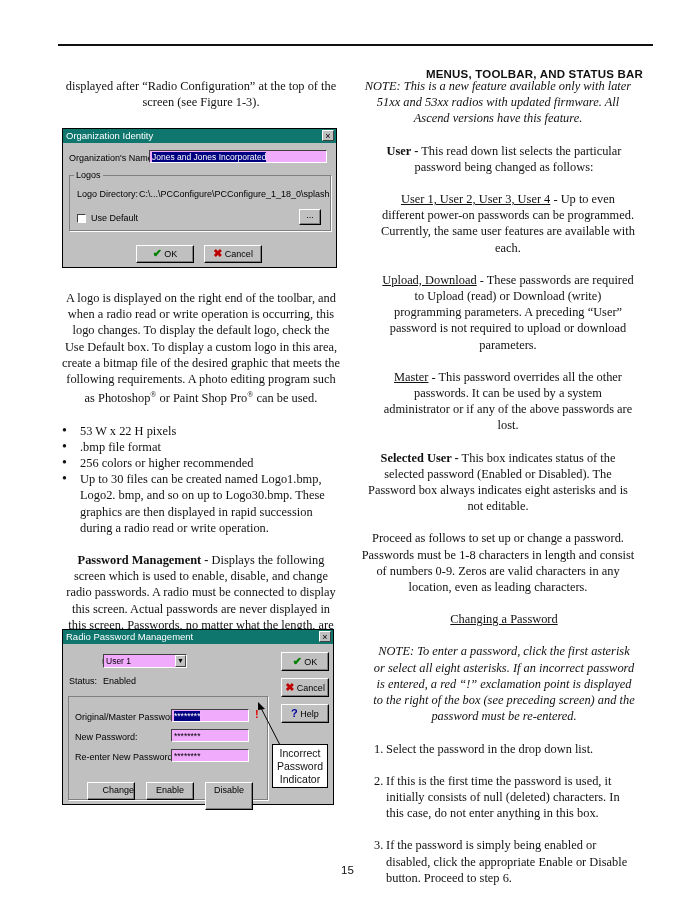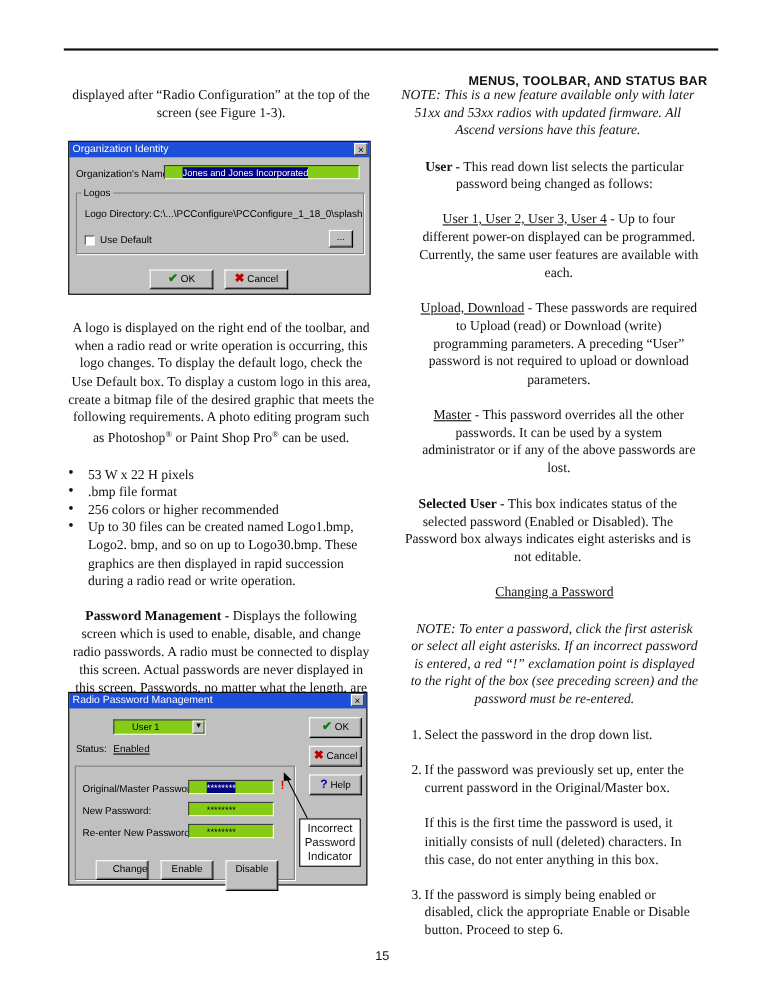--- a/index.html
+++ b/index.html
@@ -19,23 +19,23 @@
   ul.bullets { list-style: none; margin: 0 0 16px 0; padding: 0; }
   ul.bullets li { position: relative; padding-left: 18px; }
   ul.bullets li::before { content: "\2022"; position: absolute; left: 0; top: 0; font-size: 14px; }
   ol.steps { list-style: none; margin: 0; padding: 0; }
   ol.steps li { position: relative; padding-left: 26px; margin-bottom: 16px; }
   ol.steps li .num { position: absolute; left: 14px; }
   sup { font-size: 8px; }
 
   
   .dlg { position: absolute; background: #c0c0c0; border: 1px solid #000; font-family: "Liberation Sans", sans-serif; font-size: 9px; color: #000; }
-  .dlg .titlebar { height: 14px; background: #1d4ed8; color: #fff; font-size: 9.5px; padding: 1px 3px; position: relative; font-weight: normal; }
+  .dlg .titlebar { height: 14px; background: #0f766e; color: #fff; font-size: 9.5px; padding: 1px 3px; position: relative; font-weight: normal; }
   .dlg .titlebar .close { position: absolute; right: 2px; top: 1px; width: 12px; height: 11px; background: #c0c0c0; color: #000; font-size: 9px; line-height: 10px; text-align: center; border: 1px solid; border-color: #fff #404040 #404040 #fff; }
-  .field { position: absolute; background: #84cc16; border: 1px solid; border-color: #404040 #fff #fff #404040; font-size: 8.5px; padding: 1px 16px; white-space: nowrap; overflow: hidden; }
+  .field { position: absolute; background: #f0abfc; border: 1px solid; border-color: #404040 #fff #fff #404040; font-size: 8.5px; padding: 1px 2px; white-space: nowrap; overflow: hidden; }
   .btn { position: absolute; background: #c0c0c0; border: 1px solid; border-color: #fff #000 #000 #fff; box-shadow: inset -1px -1px 0 #808080; font-size: 9px; text-align: center; }
   .lbl { position: absolute; white-space: nowrap; }
   .group { position: absolute; border: 1px solid #808080; box-shadow: 1px 1px 0 #fff; }
   .chk { position: absolute; width: 9px; height: 9px; background: #fff; border: 1px solid; border-color: #404040 #fff #fff #404040; }
   .ok-check { color: #008000; font-weight: bold; font-size: 11px; }
   .x-icon { color: #c00000; font-weight: bold; font-size: 11px; }
   .q-icon { color: #0000a0; font-weight: bold; font-size: 11px; }
   .page-number { position: absolute; left: 0; width: 695px; top: 864px; text-align: center; font-family: "Liberation Sans", sans-serif; font-size: 11.5px; }
 </style>
 </head>
@@ -89,21 +89,21 @@
   <div class="titlebar">
     <span>Radio Password Management</span>
     <span class="close">×</span>
   </div>
   <span class="lbl" style="left:6px; top:27px;padding-left:33px;">User:</span>
   <div class="field" style="left:40px; top:24px; width:84px; height:14px;">
     <span>User 1</span>
     <span style="position:absolute; right:0; top:0; width:11px; height:12px; background:#c0c0c0; border:1px solid; border-color:#fff #404040 #404040 #fff; font-size:7px; text-align:center; line-height:10px;">▼</span>
   </div>
   <span class="lbl" style="left:6px; top:46px;">Status:</span>
-  <span class="lbl" style="left:40px; top:46px;text-decoration:underline;">Enabled</span>
+  <span class="lbl" style="left:40px; top:46px;">Enabled</span>
   <div class="btn" style="left:218px; top:22px; width:48px; height:19px; line-height:16px;">
     <span class="ok-check">✔</span>
     <span>OK</span>
   </div>
   <div class="btn" style="left:218px; top:48px; width:48px; height:19px; line-height:16px;">
     <span class="x-icon">✖</span>
     <span>Cancel</span>
   </div>
   <div class="btn" style="left:218px; top:74px; width:48px; height:19px; line-height:16px;">
     <span class="q-icon">?</span>
@@ -132,27 +132,28 @@
   <line x1="25" y1="45" x2="6" y2="8" stroke="#000" stroke-width="1"></line>
   <polygon points="3,2 10,9 3,10" fill="#000"></polygon>
 </svg>
 <div style="position:absolute; left:272px; top:744px; width:56px; height:44px; background:#fff; border:1px solid #000; font-family:'Liberation Sans', sans-serif; font-size:10.5px; line-height:13px; text-align:center; padding-top:2px;">
   <span>Incorrect Password Indicator</span>
 </div>
 
 <div class="col col-right">
   <p class="italic">NOTE: This is a new feature available only with later 51xx and 53xx radios with updated firmware. All Ascend versions have this feature.</p>
   <p class="indent"><span class="bold">User -</span><span> This read down list selects the particular password being changed as follows:</span></p>
-  <p class="indent2"><span class="u">User 1, User 2, User 3, User 4</span><span> - Up to four different power-on displayed can be programmed. Currently, the same user features are available with each.</span></p>
+  <p class="indent2"><span class="u">User 1, User 2, User 3, User 4</span><span> - Up to even different power-on passwords can be programmed. Currently, the same user features are available with each.</span></p>
   <p class="indent2"><span class="u">Upload, Download</span><span> - These passwords are required to Upload (read) or Download (write) programming parameters. A preceding “User” password is not required to upload or download parameters.</span></p>
   <p class="indent2"><span class="u">Master</span><span> - This password overrides all the other passwords. It can be used by a system administrator or if any of the above passwords are lost.</span></p>
   <p><span class="bold">Selected User -</span><span> This box indicates status of the selected password (Enabled or Disabled). The Password box always indicates eight asterisks and is not editable.</span></p>
+  <p>Proceed as follows to set up or change a password. Passwords must be 1-8 characters in length and consist of numbers 0-9. Zeros are valid characters in any location, even as leading characters.</p>
   <p class="indent u">Changing a Password</p>
   <p class="italic indent">NOTE: To enter a password, click the first asterisk or select all eight asterisks. If an incorrect password is entered, a red “!” exclamation point is displayed to the right of the box (see preceding screen) and the password must be re-entered.</p>
   <ol class="steps">
     <li><span class="num">1.</span><span>Select the password in the drop down list.</span></li>
-    <li><span class="num">2.</span><span>If the password was previously set up, enter the current password in the Original/Master box.</span></li>
+    <li><span class="num">2.</span></li>
     <li><span class="num"></span><span>If this is the first time the password is used, it initially consists of null (deleted) characters. In this case, do not enter anything in this box.</span></li>
     <li><span class="num">3.</span><span>If the password is simply being enabled or disabled, click the appropriate Enable or Disable button. Proceed to step 6.</span></li>
   </ol>
 </div>
 
 <div class="page-number">15</div>
 
 </body></html>

